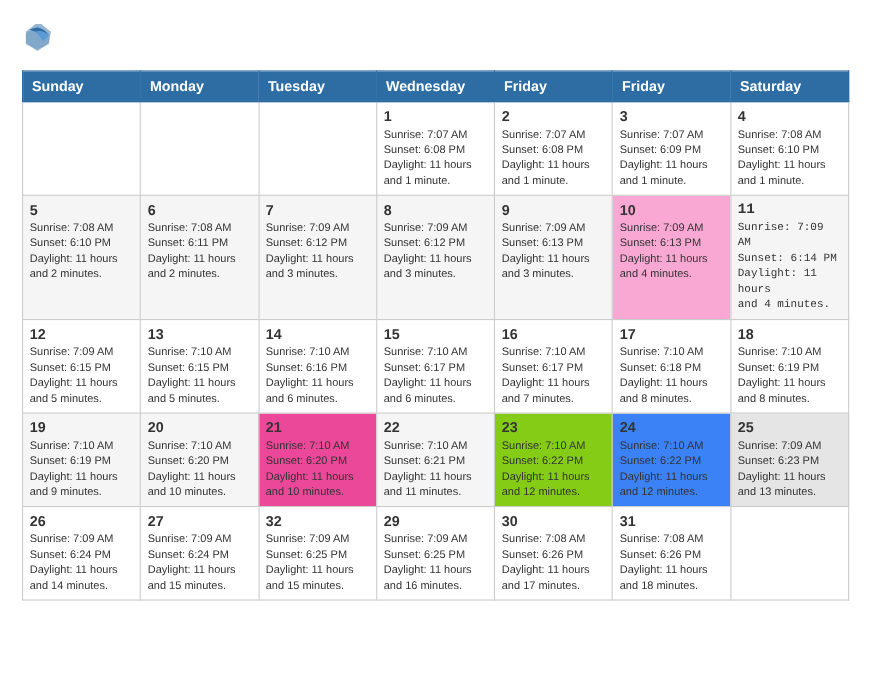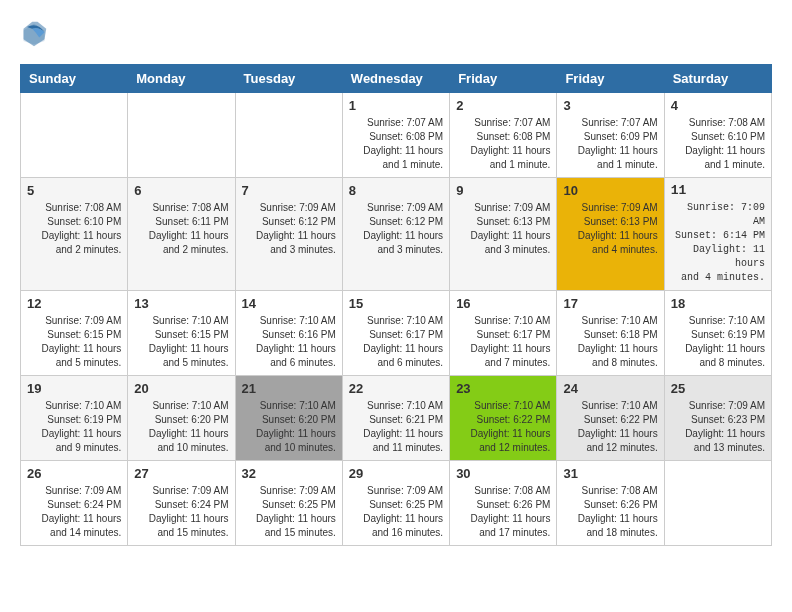--- a/index.html
+++ b/index.html
@@ -76,21 +76,20 @@
     .day-num {
       font-size: 13px;
       font-weight: bold;
       display: block;
       margin-bottom: 3px;
     }
     .day-info {
       font-size: 10px;
       color: #333;
       line-height: 1.4;
-      text-align: right;
     }
     .empty { background: #fff !important; }
   </style>
 </head>
 <body>
 
 <div class="header">
   <div class="logo">
     <svg class="logo-icon" viewBox="0 0 32 32">
       <rect width="32" height="32" fill="none"></rect>
@@ -187,21 +186,21 @@
 Daylight: 11 hours
 and 3 minutes.</div>
         </td>
         <td style="background-color: rgb(245, 245, 245);">
           <span class="day-num">9</span>
           <div class="day-info" style="white-space: pre-line;">Sunrise: 7:09 AM
 Sunset: 6:13 PM
 Daylight: 11 hours
 and 3 minutes.</div>
         </td>
-        <td style="background-color: #eab308;">
+        <td style="background-color: #f9a8d4;">
           <span class="day-num">10</span>
           <div class="day-info" style="white-space: pre-line;">Sunrise: 7:09 AM
 Sunset: 6:13 PM
 Daylight: 11 hours
 and 4 minutes.</div>
         </td>
         <td style="background-color: rgb(245, 245, 245); font-family: Liberation Mono, monospace;">
           <span class="day-num">11</span>
           <div class="day-info" style="white-space: pre-line;">Sunrise: 7:09 AM
 Sunset: 6:14 PM
@@ -268,42 +267,42 @@
 Daylight: 11 hours
 and 9 minutes.</div>
         </td>
         <td style="background-color: rgb(245, 245, 245);">
           <span class="day-num">20</span>
           <div class="day-info" style="white-space: pre-line;">Sunrise: 7:10 AM
 Sunset: 6:20 PM
 Daylight: 11 hours
 and 10 minutes.</div>
         </td>
-        <td style="background-color: #a3a3a3; margin-top: 32px;">
+        <td style="background-color: #ec4899; margin-top: 32px;">
           <span class="day-num">21</span>
           <div class="day-info" style="white-space: pre-line;">Sunrise: 7:10 AM
 Sunset: 6:20 PM
 Daylight: 11 hours
 and 10 minutes.</div>
         </td>
         <td style="background-color: rgb(245, 245, 245);">
           <span class="day-num">22</span>
           <div class="day-info" style="white-space: pre-line;">Sunrise: 7:10 AM
 Sunset: 6:21 PM
 Daylight: 11 hours
 and 11 minutes.</div>
         </td>
         <td style="background-color: #84cc16;">
           <span class="day-num">23</span>
           <div class="day-info" style="white-space: pre-line;">Sunrise: 7:10 AM
 Sunset: 6:22 PM
 Daylight: 11 hours
 and 12 minutes.</div>
         </td>
-        <td style="background-color: #e5e5e5;">
+        <td style="background-color: #3b82f6;">
           <span class="day-num">24</span>
           <div class="day-info" style="white-space: pre-line;">Sunrise: 7:10 AM
 Sunset: 6:22 PM
 Daylight: 11 hours
 and 12 minutes.</div>
         </td>
         <td style="background-color: #e5e5e5;">
           <span class="day-num">25</span>
           <div class="day-info" style="white-space: pre-line;">Sunrise: 7:09 AM
 Sunset: 6:23 PM

